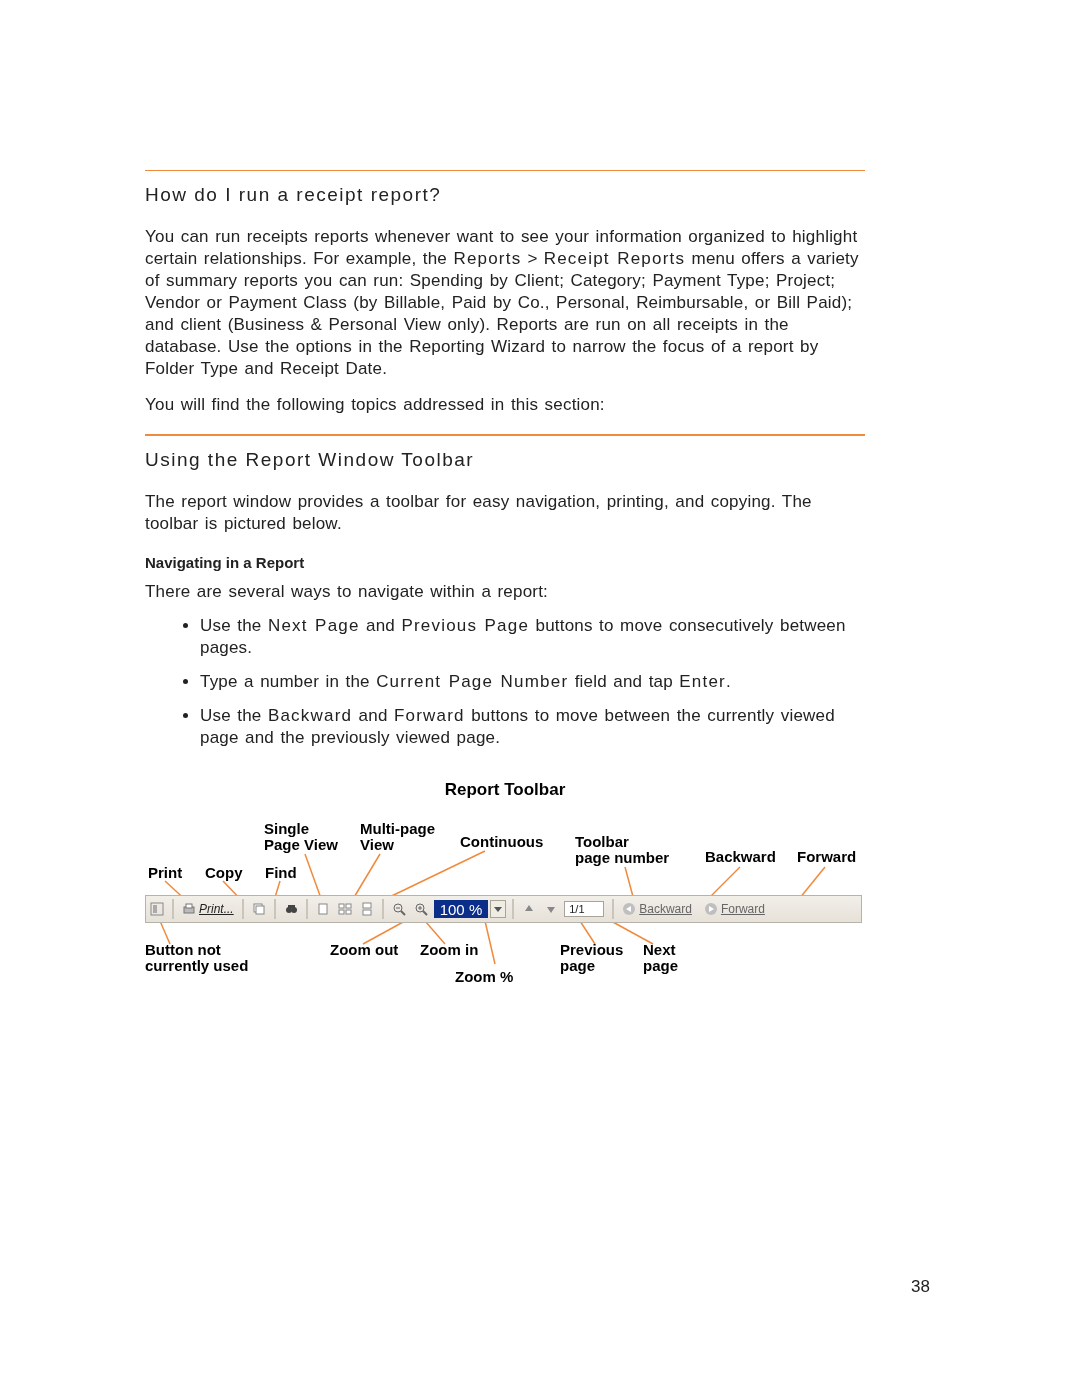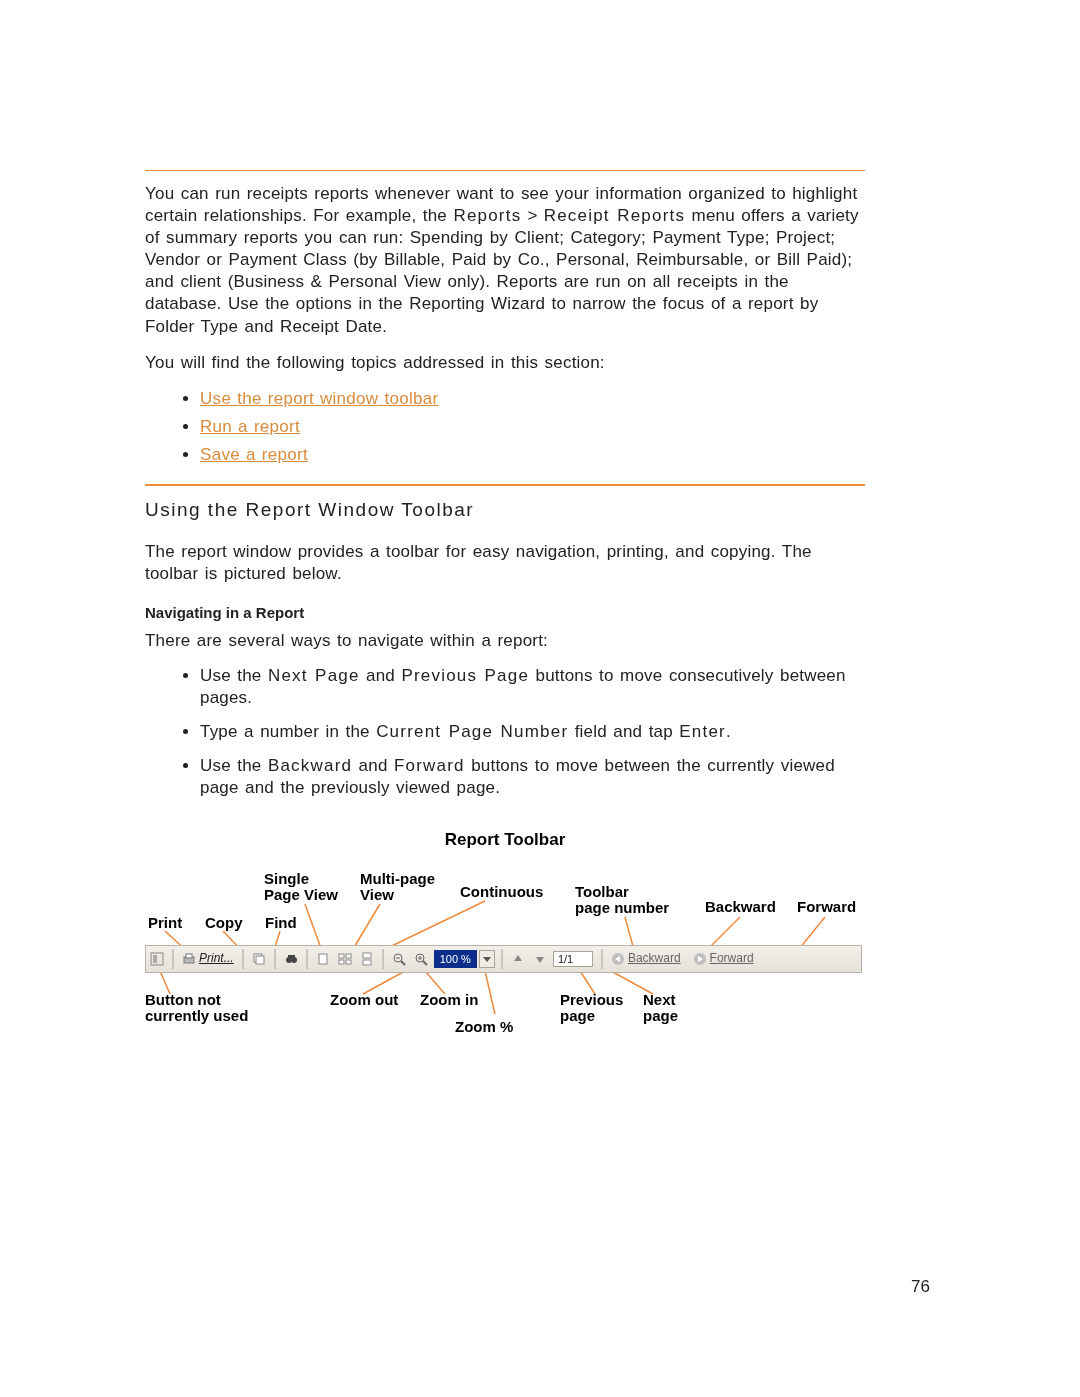--- a/index.html
+++ b/index.html
@@ -140,21 +140,21 @@
   }
   .tb-print-txt {
     margin-left: 3px;
     color: #222;
     text-decoration: underline;
     font-style: italic;
   }
   .zoom-field {
     background: #0a2e8a;
     color: #fff;
-    font-size: 11px;
+    font-size: 15px;
     padding: 1px 6px;
     margin: 0 2px;
     height: 16px;
     display: flex;
     align-items: center;
     flex: none;
   }
   .zoom-dd {
     width: 14px;
     height: 16px;
@@ -192,29 +192,25 @@
     color: #222;
   }
 </style>
 </head>
 <body>
 
 <div class="page">
   <div class="content">
 
     <hr class="rule">
+    <h2 class="section">How do I run a receipt report?</h2>
     <p class="para">
       <span>You can run receipts reports whenever want to see your information organized to highlight certain relationships. For example, the </span><span class="emph">Reports</span><span class="greater"> &gt; </span><span class="emph">Receipt Reports</span><span> menu offers a variety of summary reports you can run: Spending by Client; Category; Payment Type; Project; Vendor or Payment Class (by Billable, Paid by Co., Personal, Reimbursable, or Bill Paid); and client (Business &amp; Personal View only). Reports are run on all receipts in the database. Use the options in the Reporting Wizard to narrow the focus of a report by Folder Type and Receipt Date.</span>
     </p>
     <p class="para">You will find the following topics addressed in this section:</p>
-    <ul class="links">
-      <li><a class="doclink">Use the report window toolbar</a></li>
-      <li><a class="doclink">Run a report</a></li>
-      <li><a class="doclink">Save a report</a></li>
-    </ul>
     <hr class="rule-bottom">
 
     <div class="section2">
       <hr class="rule">
       <h2 class="section">Using the Report Window Toolbar</h2>
       <p class="para">The report window provides a toolbar for easy navigation, printing, and copying. The toolbar is pictured below.</p>
       <h3 class="sub">Navigating in a Report</h3>
       <p class="para" style="margin-bottom:4px;">There are several ways to navigate within a report:</p>
       <ul class="nav-ways">
         <li>
@@ -389,14 +385,14 @@
         </div>
         <div class="lbl" style="left:498px; top:163px;">
           <div>Next</div>
           <div>page</div>
         </div>
       </div>
     </div>
 
   </div>
 
-  <div class="page-num">76</div>
+  <div class="page-num">38</div>
 </div>
 
 </body></html>

